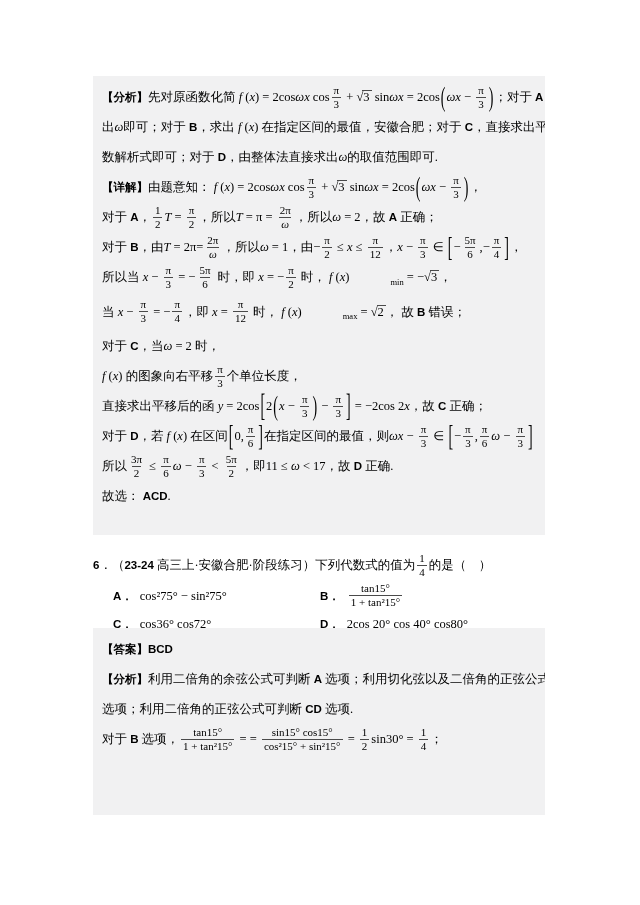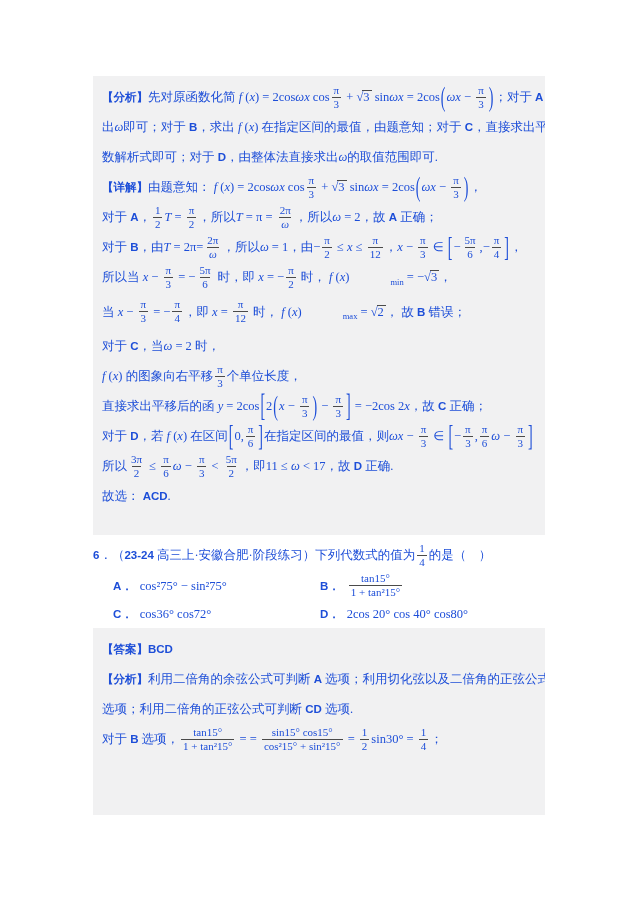--- a/index.html
+++ b/index.html
@@ -1,24 +1,24 @@
 <!DOCTYPE html>
 <html><head>
 <meta charset="utf-8">
 <style>
   html,body{margin:0;padding:0;}
   .page{position:relative;width:596px;height:905px;background:#ffffff;overflow:hidden;
-        font-family:"Liberation Serif",serif;color:#1d4ed8;}
+        font-family:"Liberation Serif",serif;color:#000000;}
   .panel{position:absolute;left:93px;width:452px;background:#f1f1f2;box-sizing:border-box;
          padding:6px 6px 0 9px;overflow:hidden;}
   .panel1{top:76px;height:459px;}
   .panel2{top:628px;height:187px;}
   .qblock{position:absolute;left:93px;top:535px;width:452px;height:93px;box-sizing:border-box;}
   .line{line-height:30px;white-space:nowrap;font-size:12.5px;}
-  .stem{margin-top:5px;font-size:12.5px;}
+  .stem{margin-top:15px;font-size:12.5px;}
   .opts{display:grid;grid-template-columns:207px auto;padding-left:20px;margin-top:2px;
         row-gap:2px;align-items:center;font-size:12.5px;}
   .opt{display:flex;align-items:center;gap:7px;white-space:nowrap;line-height:26px;}
   .fr{display:inline-flex;flex-direction:column;align-items:center;vertical-align:middle;
       margin:0 2px;font-size:11px;line-height:1.15;position:relative;top:-1px;}
   .fr .num{padding:0 2px;}
   .fr .den{border-top:1px solid #4a4a4a;padding:0 2px;}
   .sq{display:inline-block;white-space:nowrap;}
   .sq .rc{display:inline-block;border-top:1px solid #4a4a4a;line-height:1.1;
           padding:0 2px 0 1px;margin-left:-1px;}
@@ -32,21 +32,21 @@
 
 <div class="page">
   <section class="panel panel1">
       <div class="line"><span class="bs">【分析】</span><span>先对原函数化简 </span><span class="it">f</span><span> (</span><span class="it">x</span><span>) = 2cos</span><span class="it">ωx</span><span> cos</span><span class="fr">
           <span class="num"><span>π</span></span>
           <span class="den"><span>3</span></span>
         </span><span> + </span><span class="sq"><span>√</span><span class="rc"><span>3</span></span></span><span> sin</span><span class="it">ωx</span><span> = 2cos</span><span class="dl" style="transform: scaleY(1.9);">(</span><span class="it">ωx</span><span> − </span><span class="fr">
           <span class="num"><span>π</span></span>
           <span class="den"><span>3</span></span>
         </span><span class="dl" style="transform: scaleY(1.9);">)</span><span>；对于 </span><span class="bs">A</span><span>，直接求</span></div>
-      <div class="line"><span>出</span><span class="it">ω</span><span>即可；对于 </span><span class="bs">B</span><span>，求出 </span><span class="it">f</span><span> (</span><span class="it">x</span><span>) 在指定区间的最值，由题意知；对于 </span><span class="bs">C</span><span>，直接求出平移后的函</span></div>
+      <div class="line"><span>出</span><span class="it">ω</span><span>即可；对于 </span><span class="bs">B</span><span>，求出 </span><span class="it">f</span><span> (</span><span class="it">x</span><span>) 在指定区间的最值，安徽合肥；对于 </span><span class="bs">C</span><span>，直接求出平移后的函</span></div>
       <div class="line"><span>数解析式即可；对于 </span><span class="bs">D</span><span>，由整体法直接求出</span><span class="it">ω</span><span>的取值范围即可.</span></div>
       <div class="line"><span class="bs">【详解】</span><span>由题意知： </span><span class="it">f</span><span> (</span><span class="it">x</span><span>) = 2cos</span><span class="it">ωx</span><span> cos</span><span class="fr">
           <span class="num"><span>π</span></span>
           <span class="den"><span>3</span></span>
         </span><span> + </span><span class="sq"><span>√</span><span class="rc"><span>3</span></span></span><span> sin</span><span class="it">ωx</span><span> = 2cos</span><span class="dl" style="transform: scaleY(1.9);">(</span><span class="it">ωx</span><span> − </span><span class="fr">
           <span class="num"><span>π</span></span>
           <span class="den"><span>3</span></span>
         </span><span class="dl" style="transform: scaleY(1.9);">)</span><span>，</span></div>
       <div class="line"><span>对于 </span><span class="bs">A</span><span>，</span><span class="fr">
           <span class="num"><span>1</span></span>

